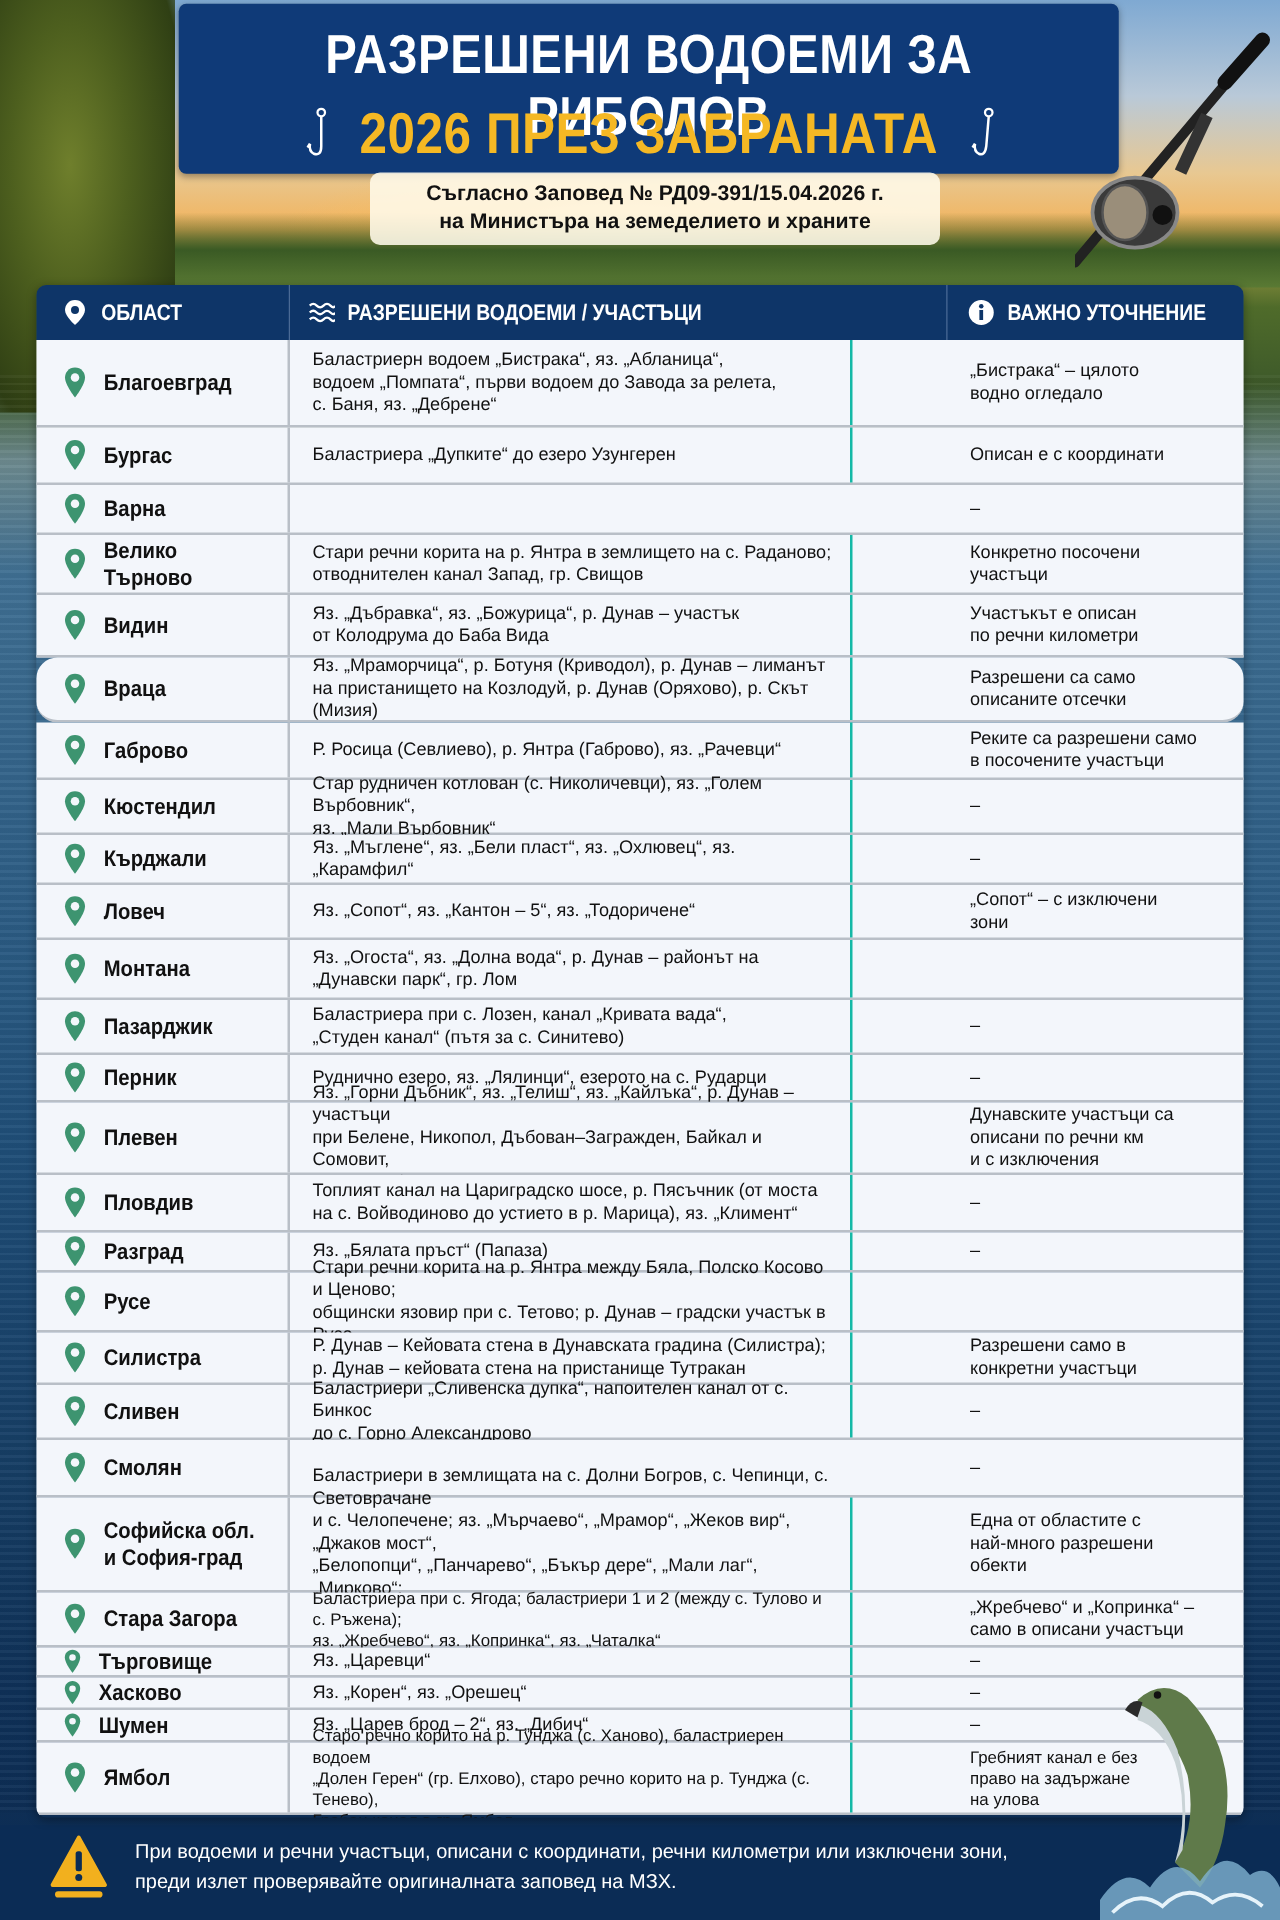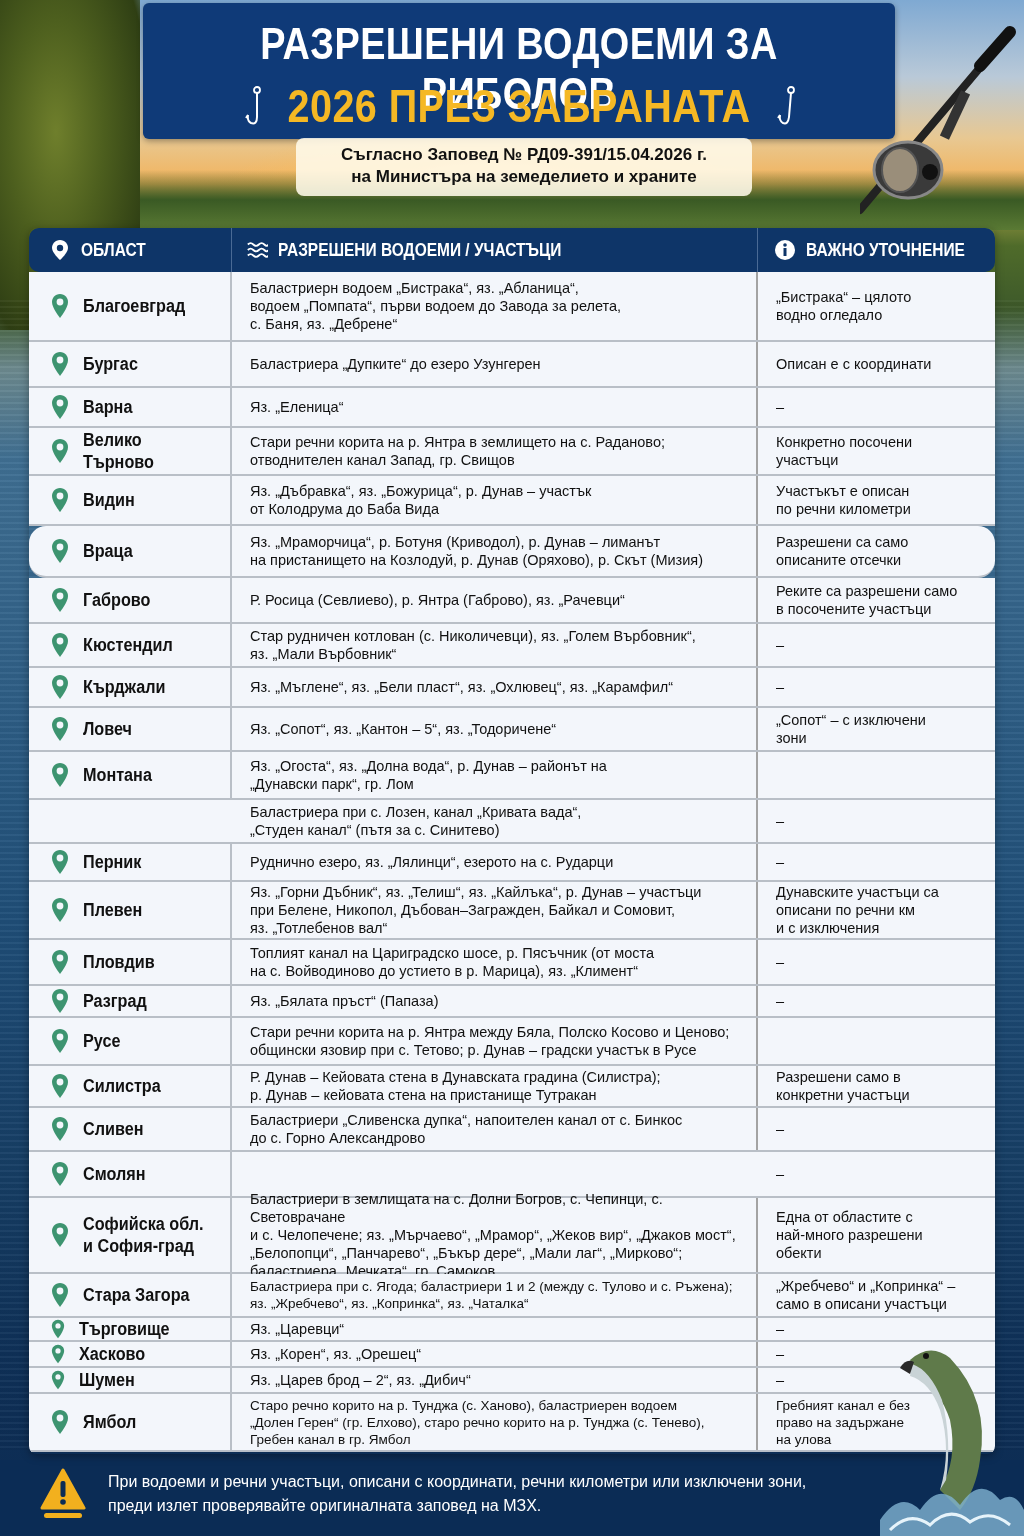--- a/index.html
+++ b/index.html
@@ -53,37 +53,37 @@
 
   .rod { position: absolute; left: 860px; top: 20px; width: 164px; height: 200px; }
 
   .table-wrap {
     position: absolute; left: 29px; top: 228px; width: 966px; height: 1226px;
     border-radius: 8px; overflow: hidden;
     box-shadow: 0 2px 8px rgba(0,0,0,0.35);
   }
   .thead {
     position: absolute; left: 0; top: 0; width: 966px; height: 44px;
-    background: #0e3568; color: #fff; font-weight: 700; font-size: 18px; border-radius: 10px;
+    background: #0e3568; color: #fff; font-weight: 700; font-size: 18px;
   }
   .th { position: absolute; top: 0; height: 44px; display: flex; align-items: center; }
   .th span.lbl { transform: scaleX(0.86); transform-origin: left center; white-space: nowrap; display: inline-block; }
   .th1 { left: 0; width: 203px; padding-left: 20px; border-right: 1px solid #4a6a95; }
   .th2 { left: 203px; width: 526px; padding-left: 14px; border-right: 1px solid #4a6a95; }
   .th3 { left: 729px; width: 237px; padding-left: 16px; }
   .th-icon { width: 22px; height: 22px; margin-right: 10px; flex: none; }
 
   .tbody { position: absolute; left: 0; top: 44px; width: 966px; }
   .row {
     position: absolute; left: 0; width: 966px;
     background: #f3f6fb; border-bottom: 2px solid #b9bfc7;
   }
   .cell { position: absolute; top: 0; bottom: 0; display: flex; align-items: center; }
   .c1 { left: 0; width: 203px; padding-left: 22px; border-right: 2px solid #b9bfc7; }
-  .c2 { left: 203px; width: 526px; padding-left: 18px; padding-right: 10px; border-right: 2px solid #a3a3a3; }
+  .c2 { left: 203px; width: 450px; padding-left: 18px; padding-right: 10px; border-right: 2px solid #14b8a6; }
   .c3 { left: 729px; width: 237px; padding-left: 18px; padding-right: 8px; }
   .pin { width: 18px; height: 26px; flex: none; margin-right: 14px; }
   .region { font-weight: 700; font-size: 18px; color: #111; line-height: 22px; transform: scaleX(0.9); transform-origin: left center; white-space: pre-line; }
   .waters { font-size: 14.5px; color: #111; line-height: 18px; white-space: pre-line; }
   .note { font-size: 14.5px; color: #111; line-height: 18px; white-space: pre-line; }
   .small { font-size: 13.5px; line-height: 17px; }
 
   .footer {
     position: absolute; left: 40px; top: 1462px; width: 800px; height: 64px;
     display: flex; align-items: center;
@@ -192,23 +192,20 @@
         </div>
       </div>
       <div class="row" style="top: 116px; height: 40px;">
         <div class="cell c1">
           <svg class="pin" style="" viewBox="0 0 18 26">
             <path d="M9 1 C4 1 1 5 1 9 C1 15 9 25 9 25 C9 25 17 15 17 9 C17 5 14 1 9 1 Z" fill="#3d9470"></path>
             <circle cx="9" cy="9" r="3.4" fill="#f3f6fb"></circle>
           </svg>
           <span class="region">Варна</span>
         </div>
-        <div class="cell c2">
-          <span class="waters">Яз. „Еленица“</span>
-        </div>
         <div class="cell c3">
           <span class="note">–</span>
         </div>
       </div>
       <div class="row" style="top: 156px; height: 48px;">
         <div class="cell c1">
           <svg class="pin" style="" viewBox="0 0 18 26">
             <path d="M9 1 C4 1 1 5 1 9 C1 15 9 25 9 25 C9 25 17 15 17 9 C17 5 14 1 9 1 Z" fill="#3d9470"></path>
             <circle cx="9" cy="9" r="3.4" fill="#f3f6fb"></circle>
           </svg>
@@ -327,20 +324,27 @@
             <circle cx="9" cy="9" r="3.4" fill="#f3f6fb"></circle>
           </svg>
           <span class="region">Монтана</span>
         </div>
         <div class="cell c2">
           <span class="waters">Яз. „Огоста“, яз. „Долна вода“, р. Дунав – районът на
 „Дунавски парк“, гр. Лом</span>
         </div>
       </div>
       <div class="row" style="top: 528px; height: 44px;">
+        <div class="cell c1">
+          <svg class="pin" style="" viewBox="0 0 18 26">
+            <path d="M9 1 C4 1 1 5 1 9 C1 15 9 25 9 25 C9 25 17 15 17 9 C17 5 14 1 9 1 Z" fill="#3d9470"></path>
+            <circle cx="9" cy="9" r="3.4" fill="#f3f6fb"></circle>
+          </svg>
+          <span class="region">Пазарджик</span>
+        </div>
         <div class="cell c2">
           <span class="waters">Баластриера при с. Лозен, канал „Кривата вада“,
 „Студен канал“ (пътя за с. Синитево)</span>
         </div>
         <div class="cell c3">
           <span class="note">–</span>
         </div>
       </div>
       <div class="row" style="top: 572px; height: 38px;">
         <div class="cell c1">

